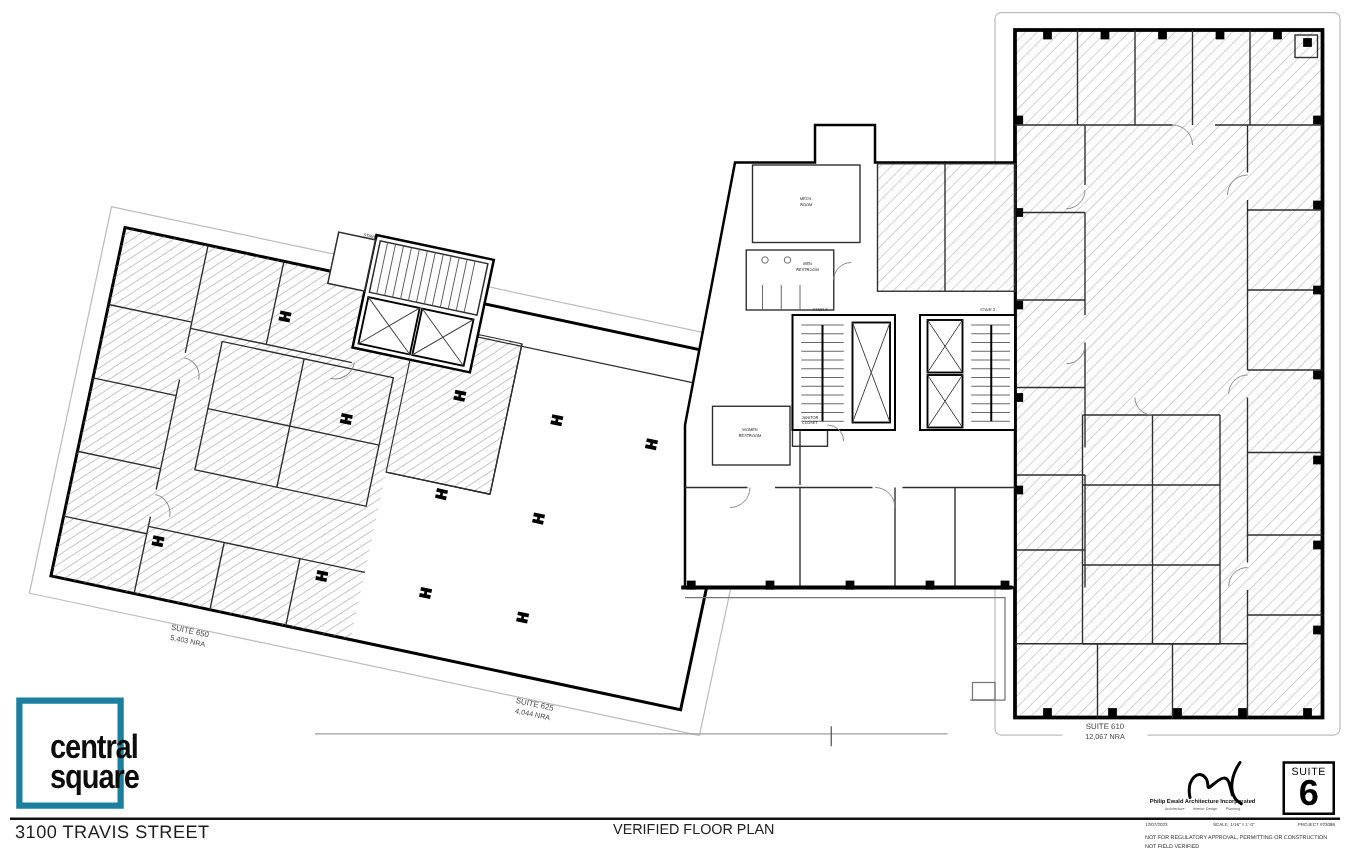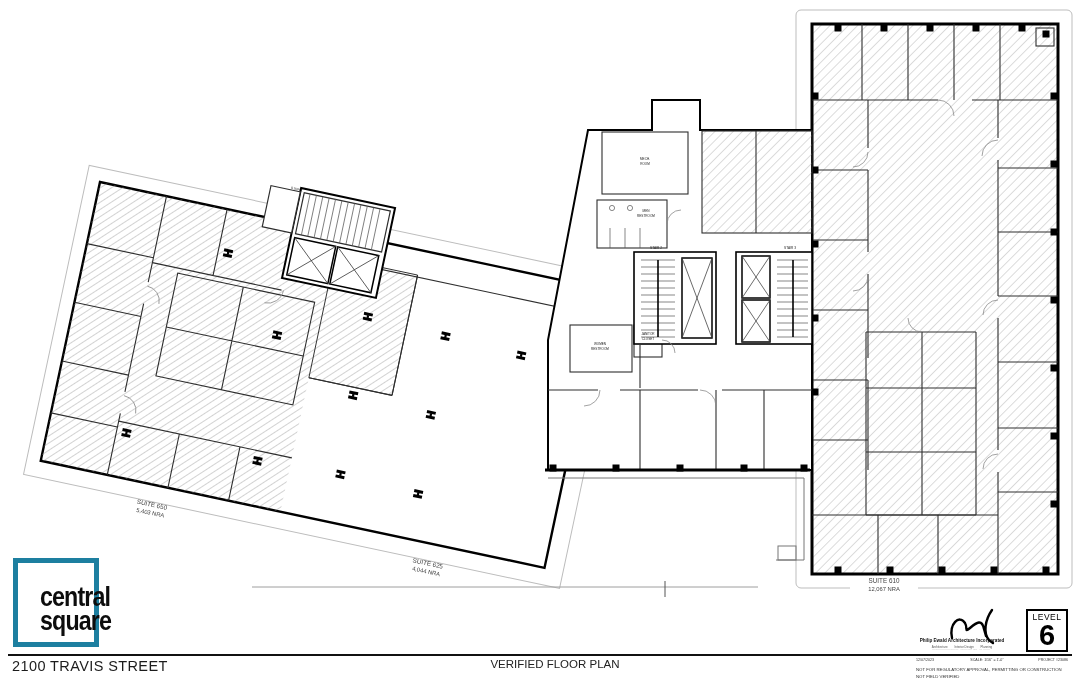--- a/index.html
+++ b/index.html
@@ -255,29 +255,29 @@
   <path d="M952,638 c-3,-14 7,-24 13,-15 c3,5 -1,10 5,5 c7,-6 12,-9 14,1 l2,7 m6,-26 c-7,10 -9,23 -3,30 l4,3" fill="none" stroke="#000" stroke-width="2.4" stroke-linecap="round"></path>
 </svg>
 
   <div class="abs" id="logo-box"></div>
   <div class="abs" id="logo-text">
     <div>central</div>
     <div>square</div>
   </div>
 
   <div class="abs" id="title-rule"></div>
-  <div class="abs" id="street">2100 TRAVIS STREET</div>
+  <div class="abs" id="street">3100 TRAVIS STREET</div>
   <div class="abs" id="drawing-title">VERIFIED FLOOR PLAN</div>
 
   <div class="abs" id="arch-name">Philip Ewald Architecture Incorporated</div>
   <div class="abs" id="arch-services">Architecture        Interior Design        Planning</div>
   <div class="abs" id="arch-address">··· ········· ······ ····· ···   ······· ····· ·····   ··· ··· ····</div>
 
   <div class="abs" id="level-box">
-    <div id="level-label">LEVEL</div>
+    <div id="level-label">SUITE</div>
     <div id="level-number">6</div>
   </div>
 
   <div class="abs tiny" id="sheet-date">12/07/2023</div>
   <div class="abs tiny" id="sheet-scale">SCALE: 1/16" = 1'-0"</div>
   <div class="abs tiny" id="sheet-project">PROJECT #23086</div>
   <div class="abs" id="note1">NOT FOR REGULATORY APPROVAL, PERMITTING OR CONSTRUCTION</div>
   <div class="abs" id="note2">NOT FIELD VERIFIED</div>
 
 </div>

